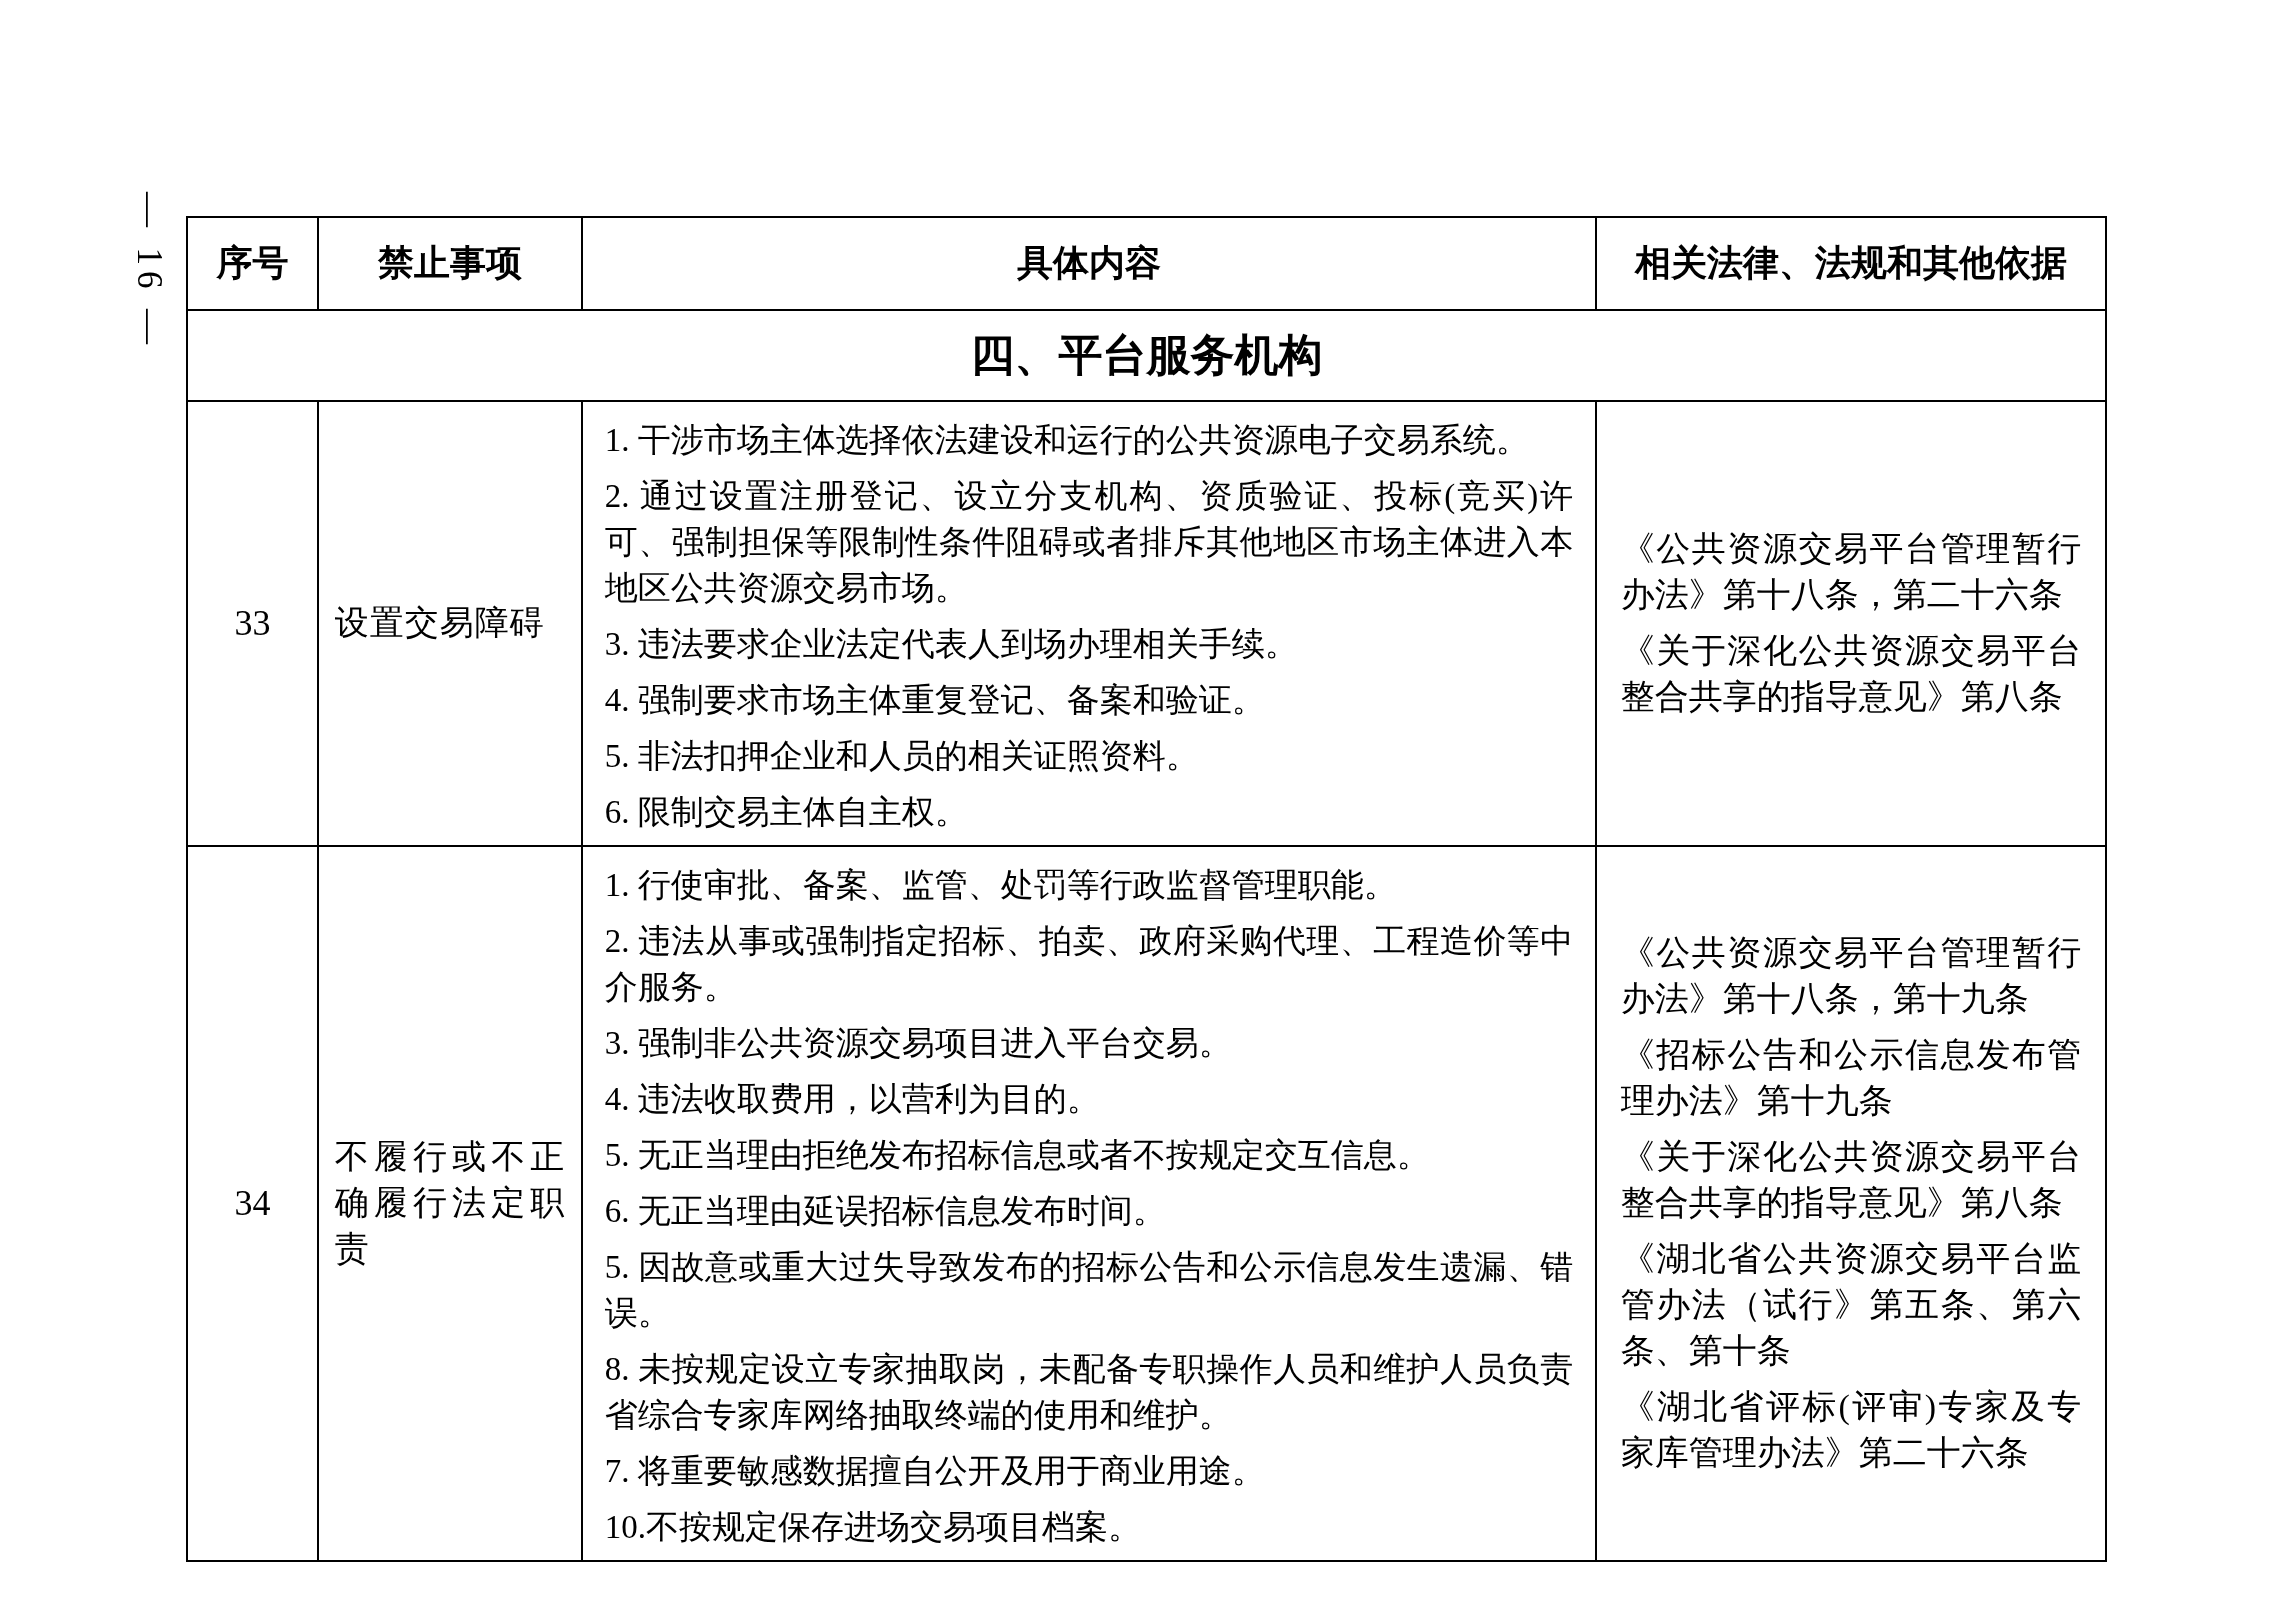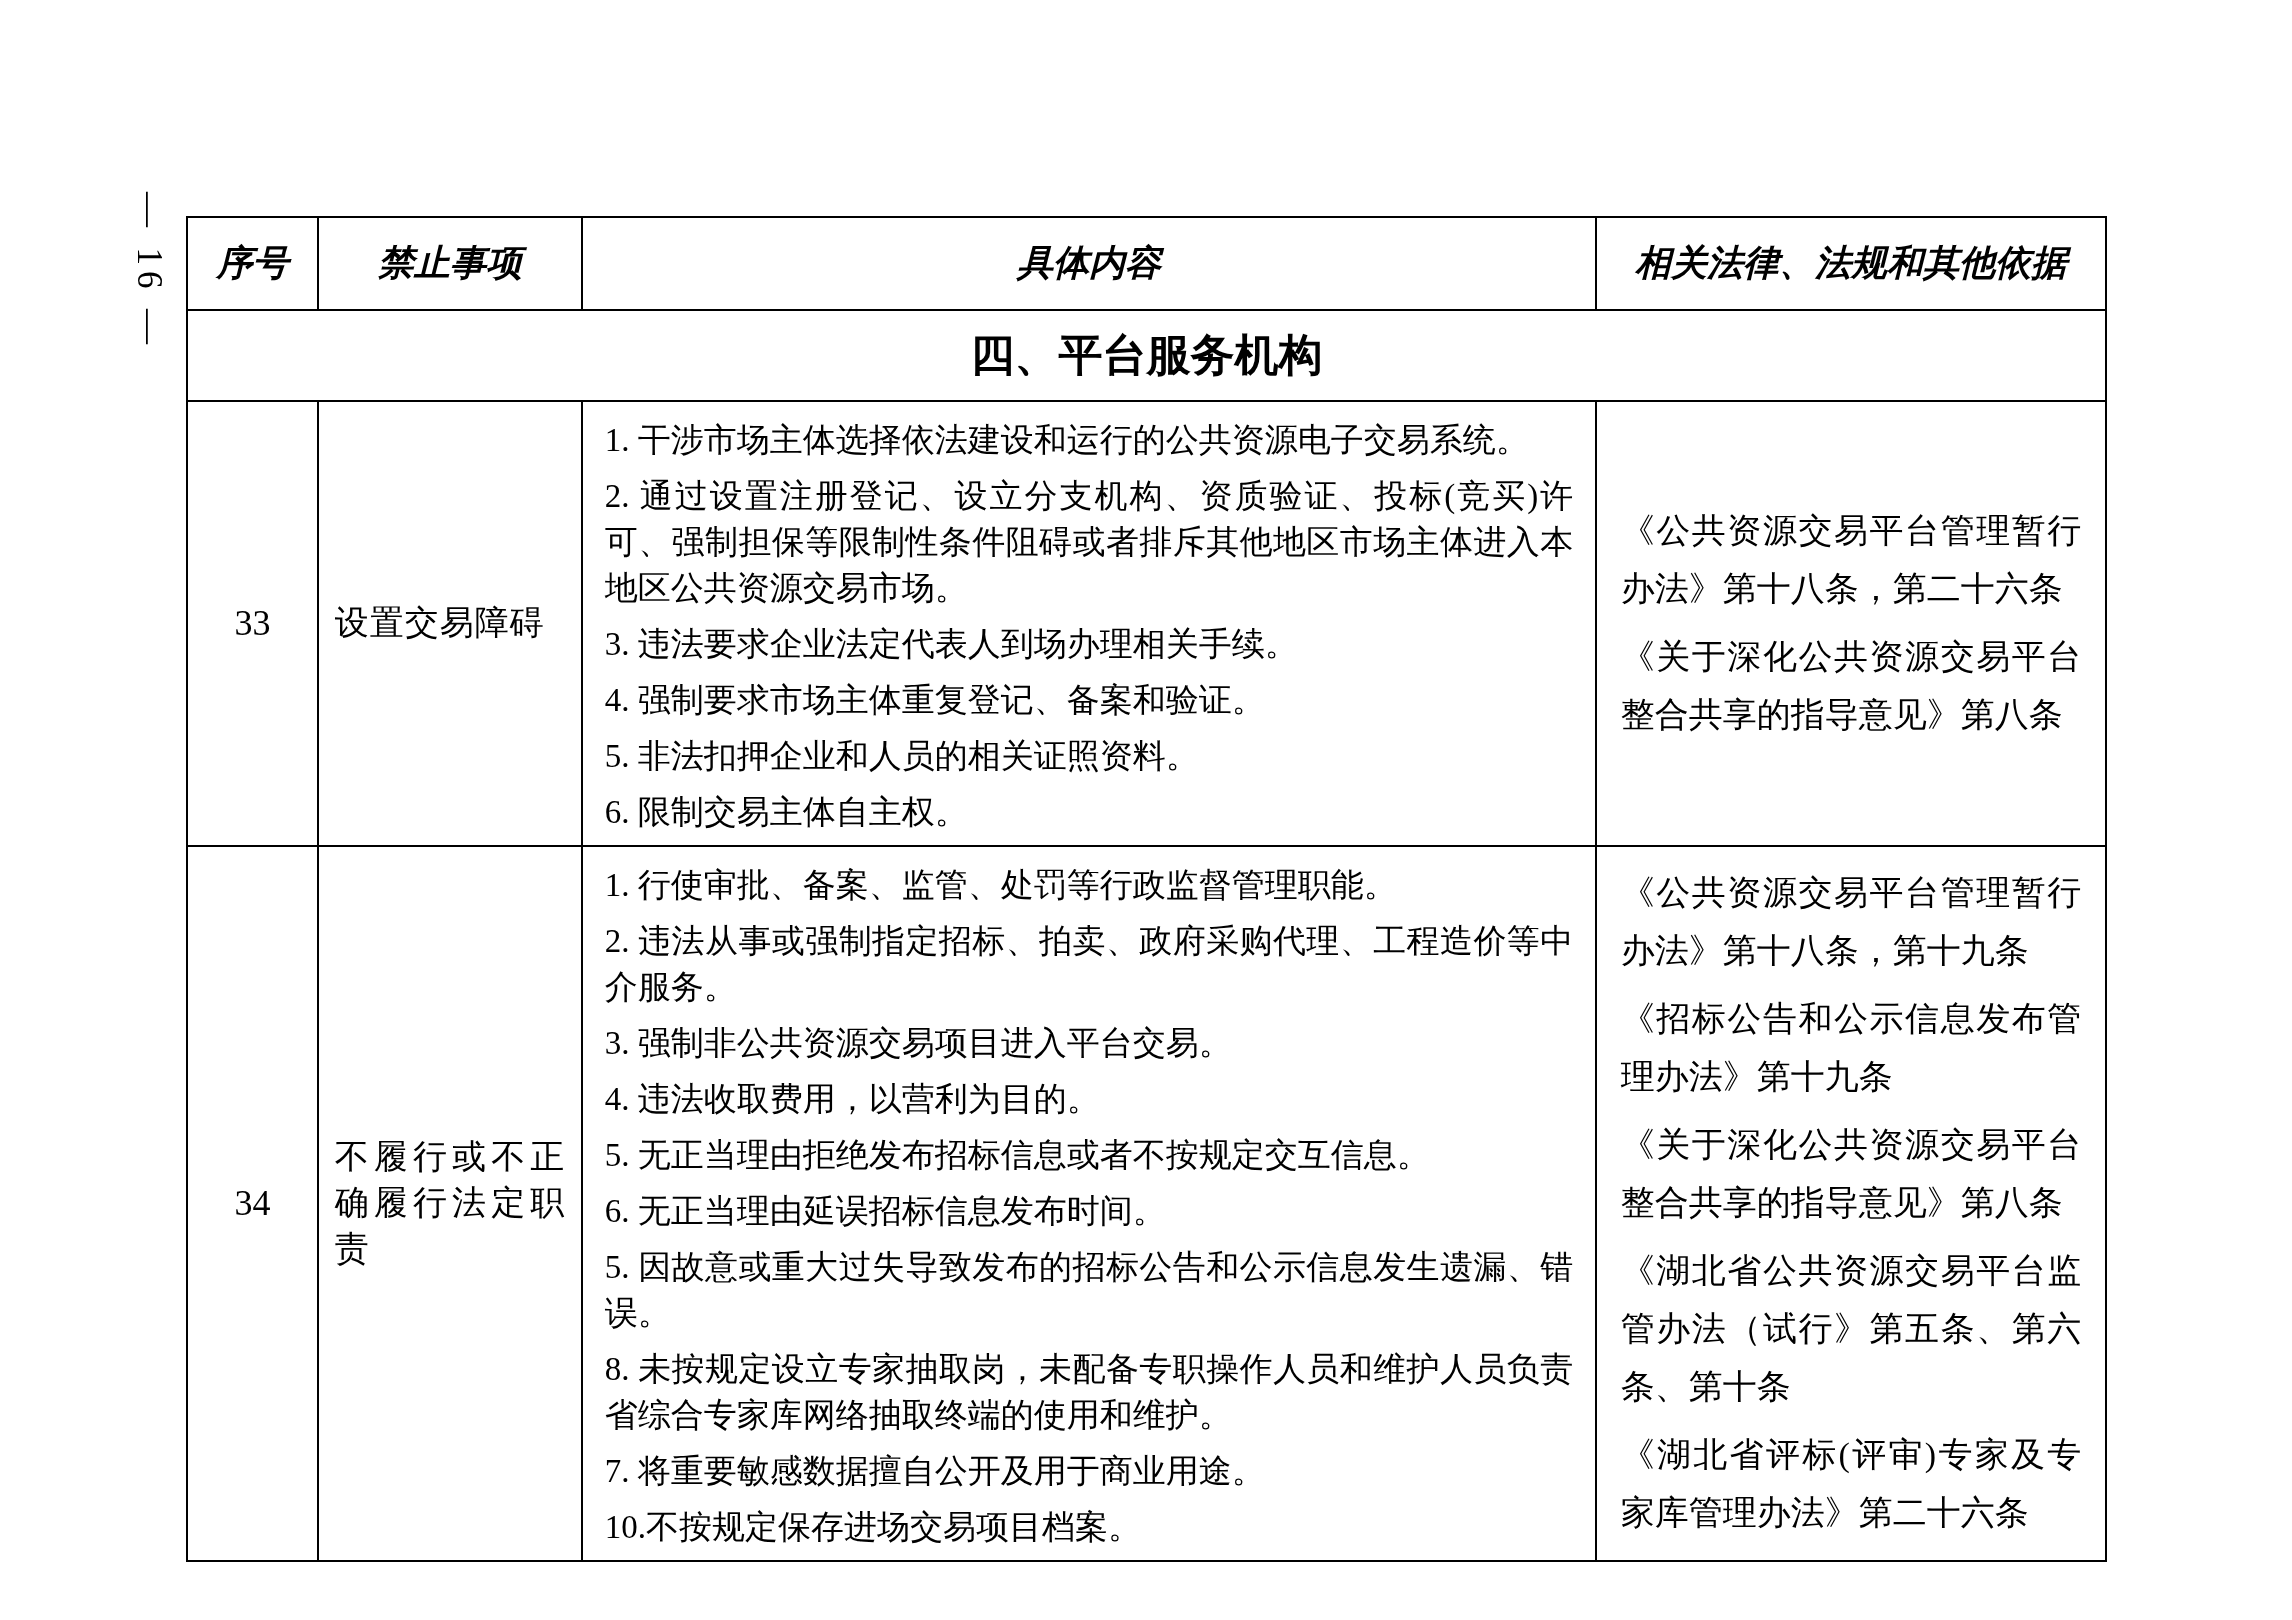--- a/index.html
+++ b/index.html
@@ -47,21 +47,20 @@
   }
 
   .head-row th {
     height: 93px;
     font-family: "Liberation Sans", "DejaVu Sans", sans-serif;
     font-weight: bold;
     font-size: 36px;
     text-align: center;
     vertical-align: middle;
     padding: 0;
-    font-style: italic;
   }
 
   .section-row td {
     height: 91px;
     font-family: "Liberation Sans", "DejaVu Sans", sans-serif;
     font-weight: bold;
     font-size: 44px;
     text-align: center;
     vertical-align: middle;
     padding: 0;
@@ -92,21 +91,21 @@
     padding: 4.9px 11.8px 0 11.8px;
     font-size: 33px;
     line-height: 46px;
     text-align: justify;
   }
 
   td.basis-cell {
     vertical-align: middle;
     padding: 0 13.7px;
     font-size: 34px;
-    line-height: 58px;
+    line-height: 46px;
     text-align: justify;
   }
 
   td p { margin: 10px; padding: 0; }
 </style>
 </head>
 <body>
 
 <div class="page-number">— 16 —</div>
 

